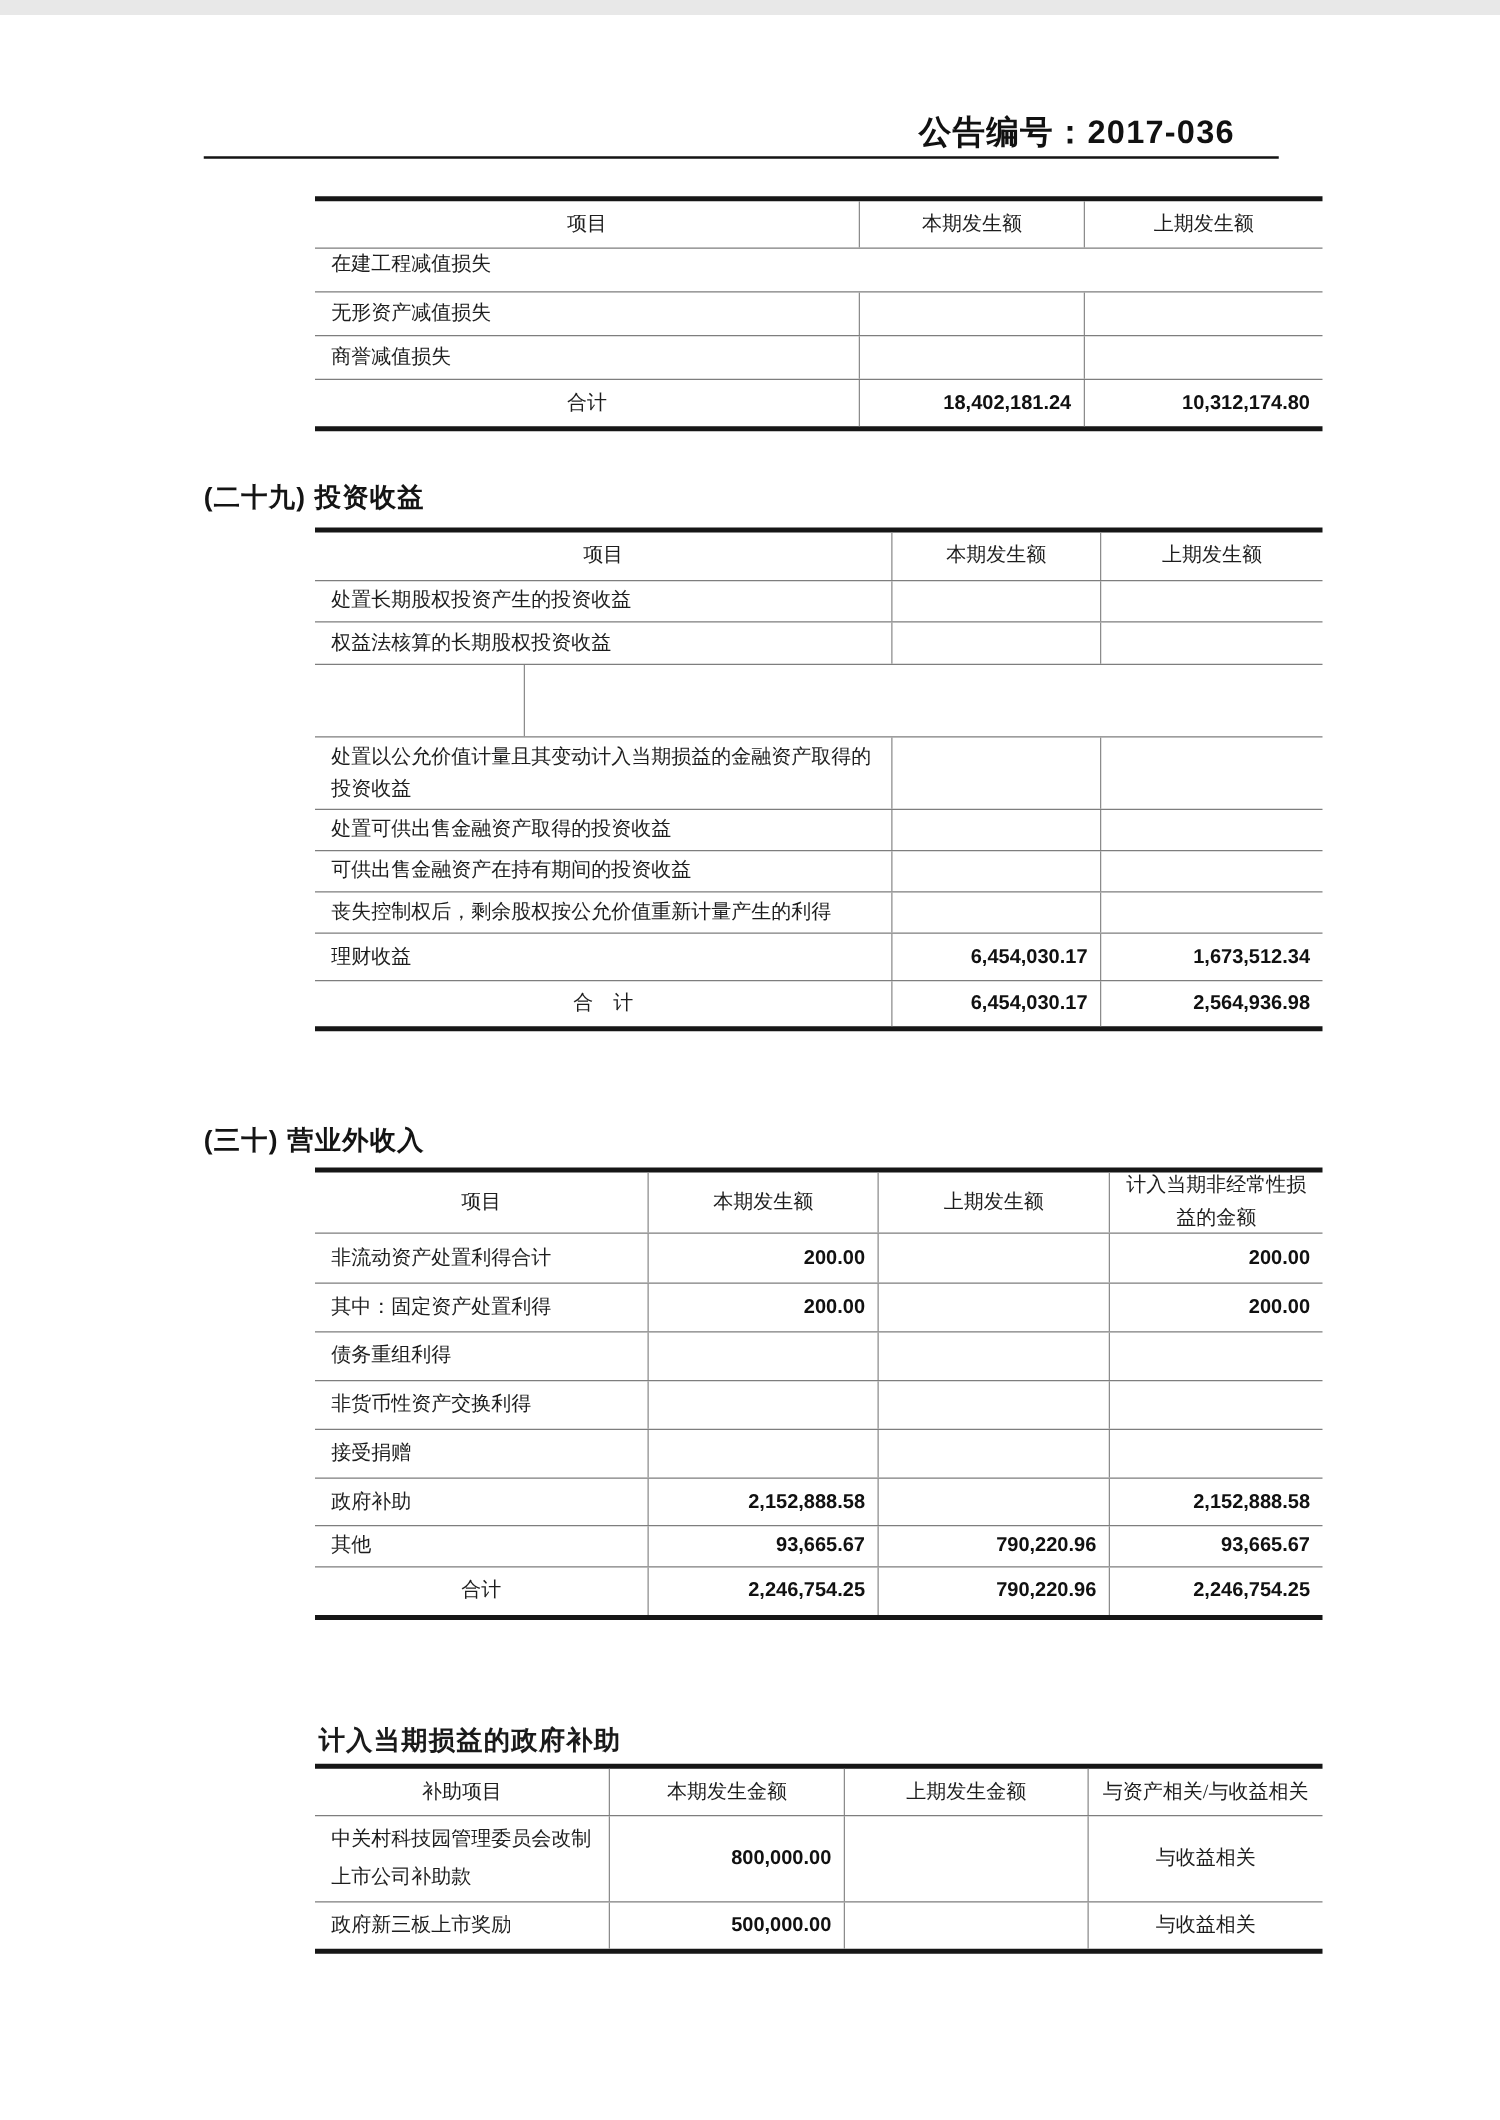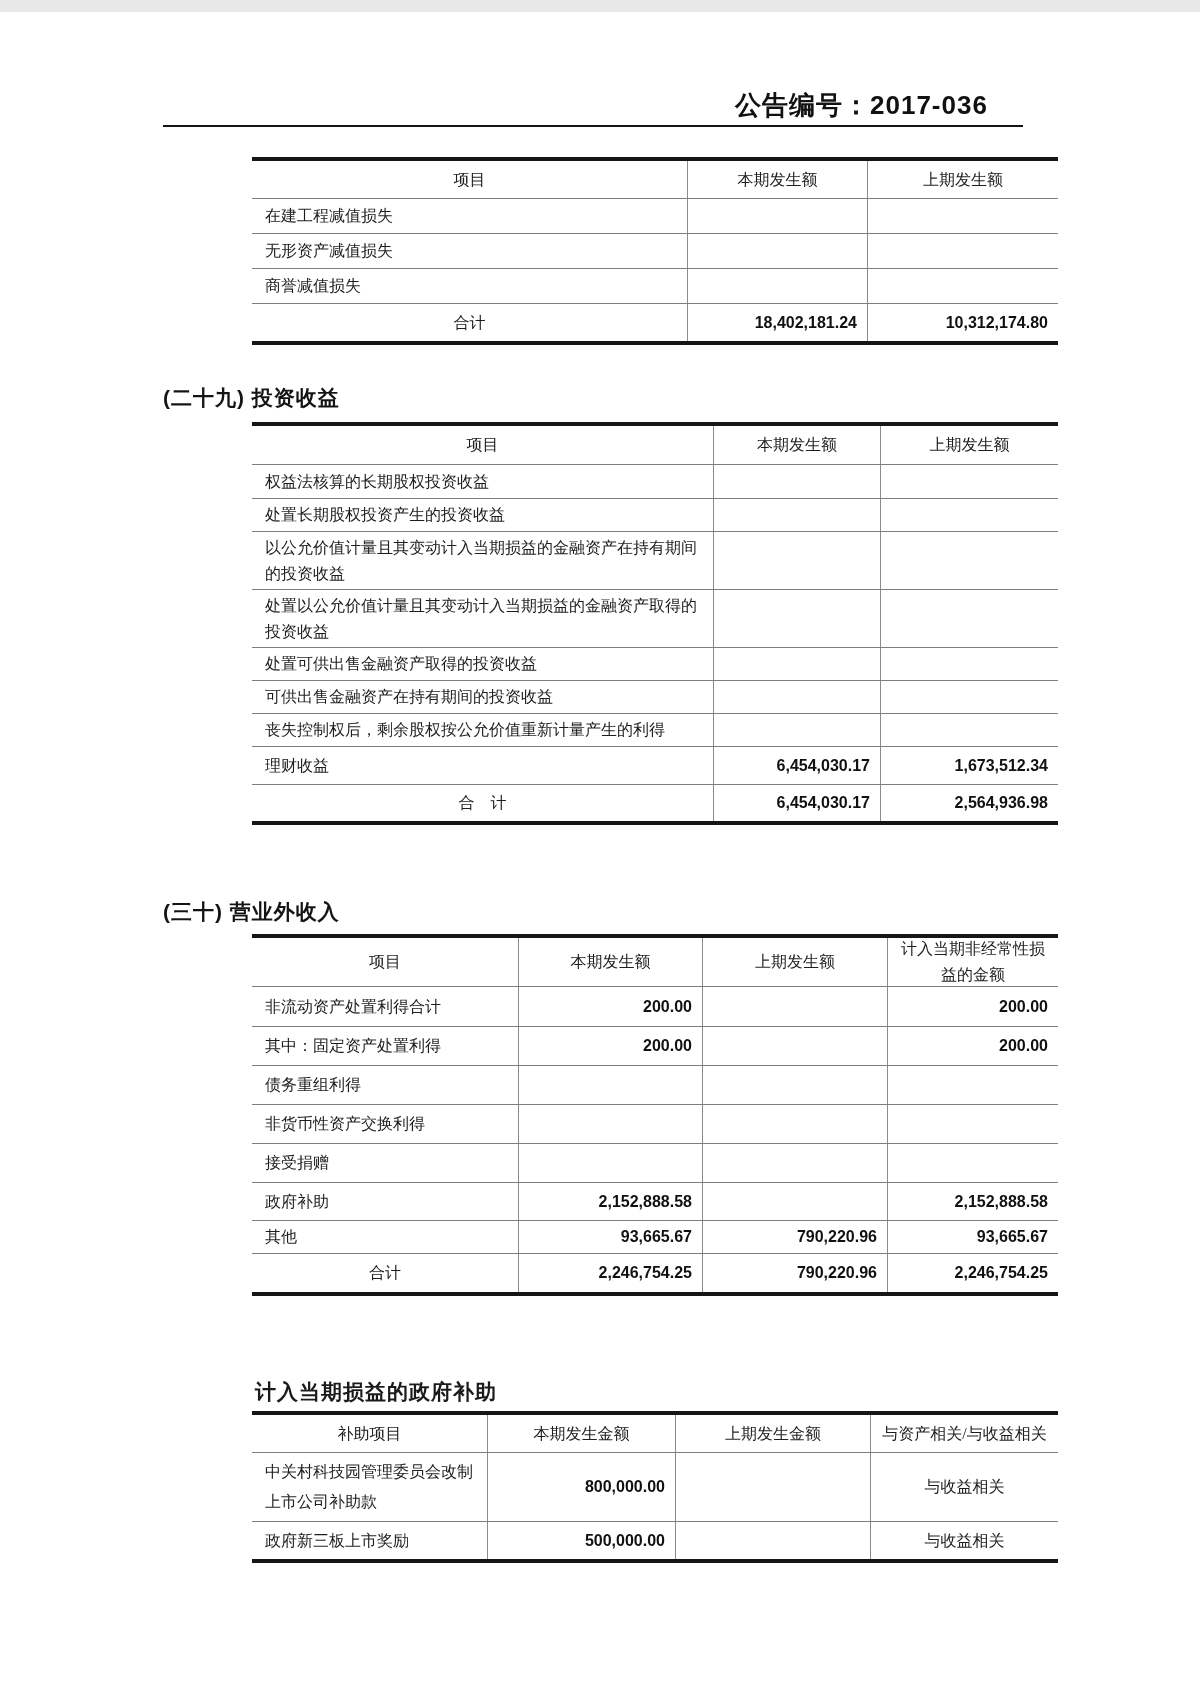--- a/index.html
+++ b/index.html
@@ -64,21 +64,21 @@
 
   <div class="notice">公告编号：2017-036</div>
   <div class="headrule"></div>
 
   <div class="tbl t1" style="top:145px;">
     <div class="tr" style="height:37px;">
       <div class="td c1 ctr">项目</div>
       <div class="td c2 ctr">本期发生额</div>
       <div class="td c3 ctr">上期发生额</div>
     </div>
-    <div class="tr" style="height:35px;">
+    <div class="tr" style="height:35px;flex-direction:column;">
       <div class="td c1 lbl">在建工程减值损失</div>
       <div class="td c2 num"></div>
       <div class="td c3 num"></div>
     </div>
     <div class="tr" style="height:35px;">
       <div class="td c1 lbl">无形资产减值损失</div>
       <div class="td c2 num"></div>
       <div class="td c3 num"></div>
     </div>
     <div class="tr" style="height:35px;">
@@ -94,32 +94,31 @@
   </div>
 
   <div class="section-title" style="top:372px;">(二十九) 投资收益</div>
 
   <div class="tbl t2" style="top:410px;">
     <div class="tr" style="height:38px;">
       <div class="td c1 ctr">项目</div>
       <div class="td c2 ctr">本期发生额</div>
       <div class="td c3 ctr">上期发生额</div>
     </div>
+    <div class="tr" style="height:33px;">
+      <div class="td c1 lbl">处置长期股权投资产生的投资收益</div>
+      <div class="td c2 num"></div>
+      <div class="td c3 num"></div>
+    </div>
     <div class="tr" style="height:34px;">
       <div class="td c1 lbl">权益法核算的长期股权投资收益</div>
       <div class="td c2 num"></div>
       <div class="td c3 num"></div>
     </div>
-    <div class="tr" style="height:33px;">
-      <div class="td c1 lbl">处置长期股权投资产生的投资收益</div>
-      <div class="td c2 num"></div>
-      <div class="td c3 num"></div>
-    </div>
     <div class="tr" style="height:58px;">
-      <div class="td c1 lbl">以公允价值计量且其变动计入当期损益的金融资产在持有期间的投资收益</div>
       <div class="td c2 num"></div>
       <div class="td c3 num"></div>
     </div>
     <div class="tr" style="height:58px;">
       <div class="td c1 lbl">处置以公允价值计量且其变动计入当期损益的金融资产取得的投资收益</div>
       <div class="td c2 num"></div>
       <div class="td c3 num"></div>
     </div>
     <div class="tr" style="height:33px;">
       <div class="td c1 lbl">处置可供出售金融资产取得的投资收益</div>

